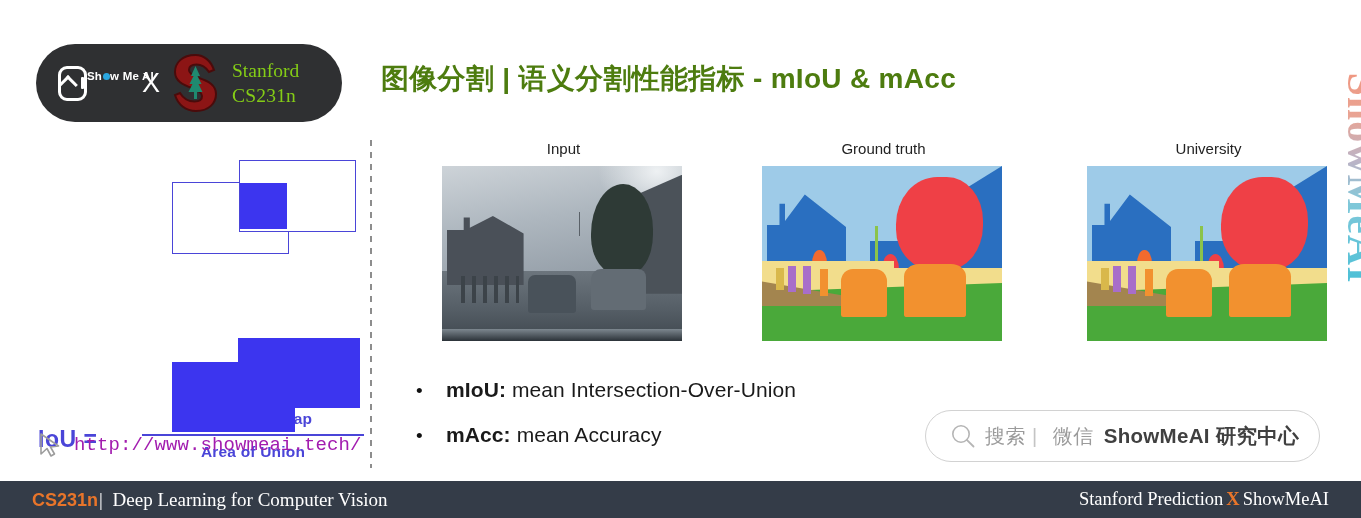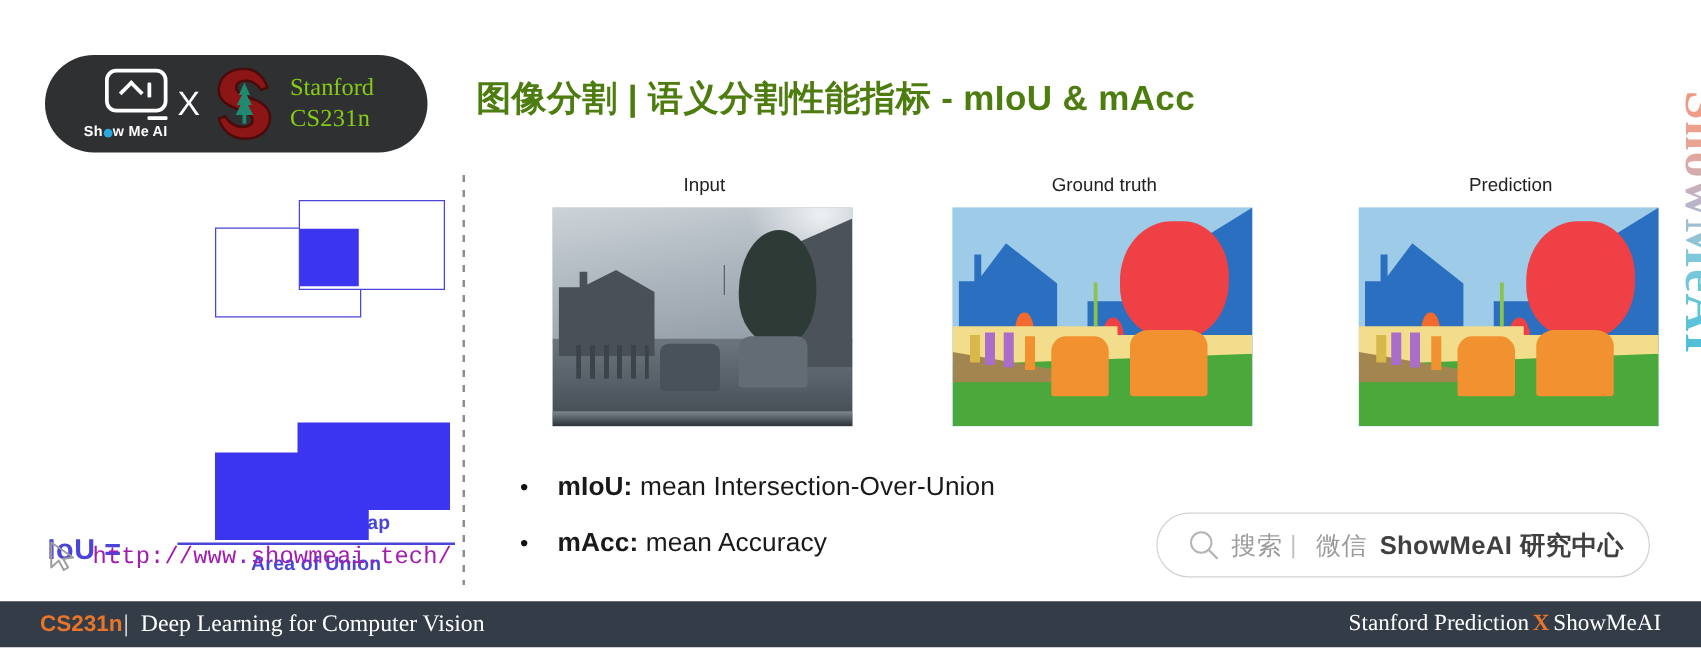--- a/index.html
+++ b/index.html
@@ -20,21 +20,21 @@
   
   .logo-pill {
     position: absolute; left: 36px; top: 44px;
     width: 306px; height: 78px;
     background: #2f3032;
     border-radius: 39px;
     display: flex; align-items: center;
     box-sizing: border-box;
     padding-left: 22px;
   }
-  .smai-logo { width: 76px; display: flex; flex-direction: column; align-items: flex-end; }
+  .smai-logo { width: 76px; display: flex; flex-direction: row; align-items: flex-start; }
   .robot-head {
     width: 44px; height: 29px;
     border: 3px solid #ffffff;
     border-radius: 9px;
     display: flex; align-items: center; justify-content: center;
     gap: 6px;
     position: relative;
   }
   .robot-head .caret {
     width: 11px; height: 11px;
@@ -329,21 +329,21 @@
         <div class="ped4"></div>
         <div class="ped1"></div>
         <div class="ped2"></div>
         <div class="ped3"></div>
         <div class="car1"></div>
         <div class="car2"></div>
       </div>
     </div>
 
     <div class="panel p3">
-      <div class="panel-label">Prediction</div>
+      <div class="panel-label">University</div>
       <div class="panel-img seg">
         <div class="sky"></div>
         <div class="bld-left"></div>
         <div class="bld-right"></div>
         <div class="bld-mid"></div>
         <div class="tree-big"></div>
         <div class="tree-sm1"></div>
         <div class="tree-sm2"></div>
         <div class="fence"></div>
         <div class="fence2"></div>

